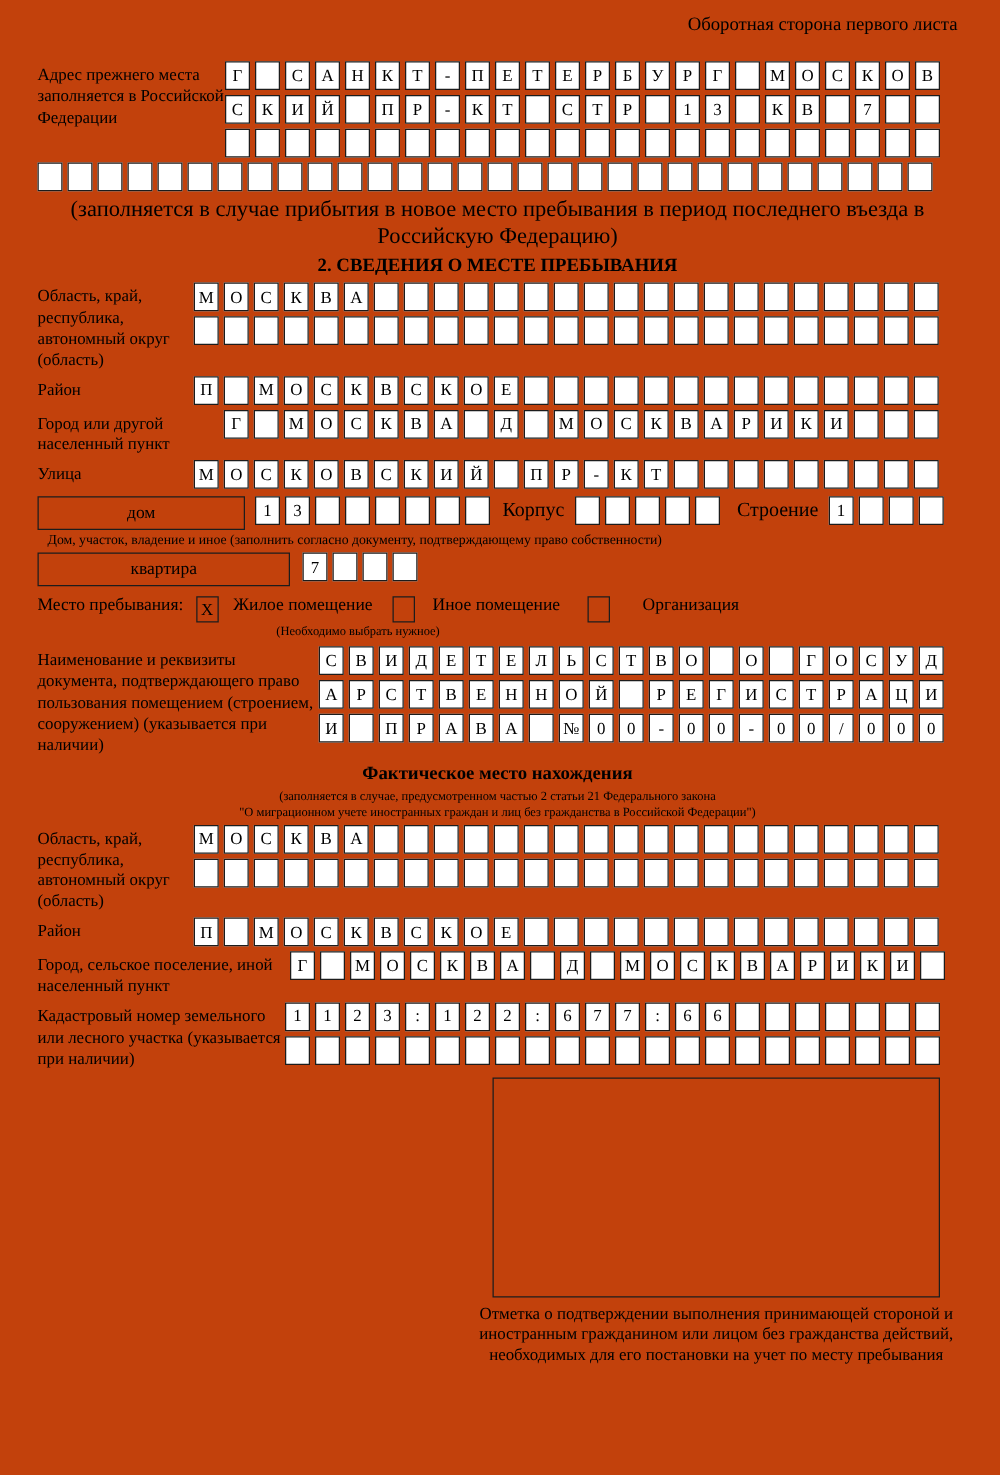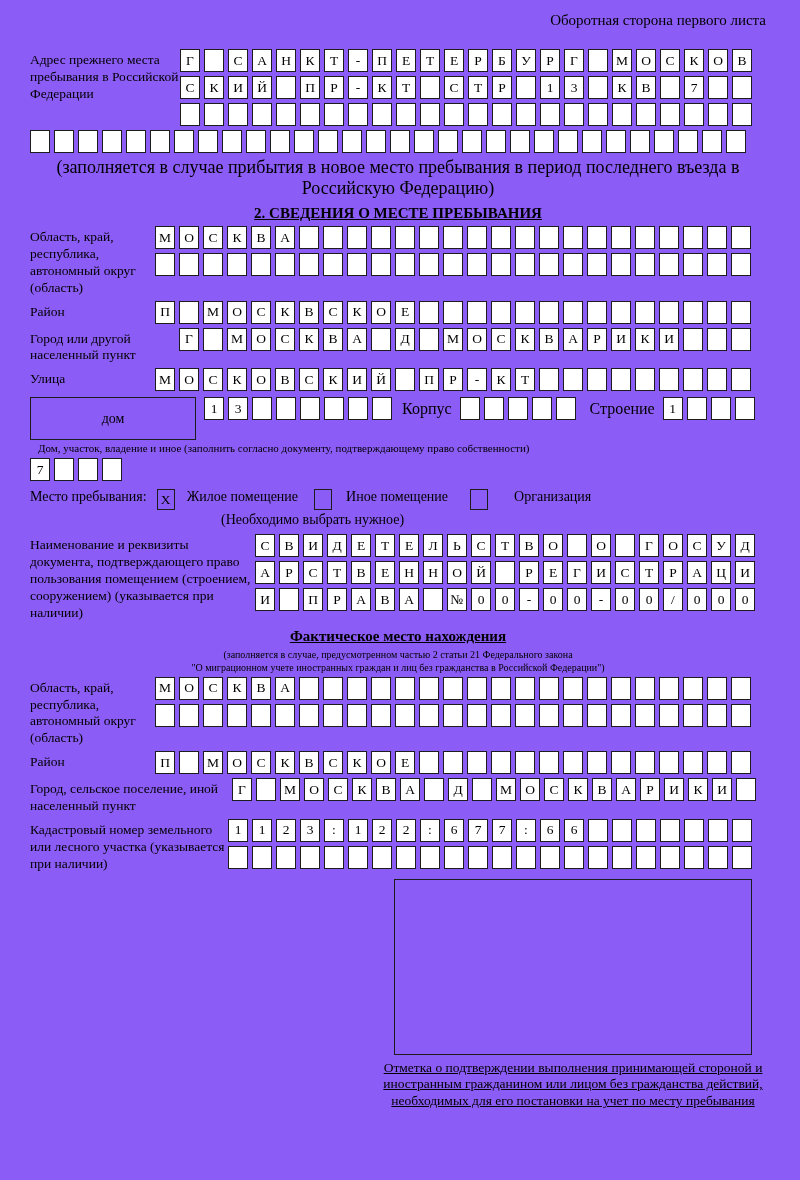--- a/index.html
+++ b/index.html
@@ -1,70 +1,70 @@
 <!DOCTYPE html>
 <html><head>
 <meta charset="utf-8">
 <style>
   html,body { margin:0; padding:0; background:#ffffff; }
   .page {
-    position:relative; width:800px; height:1180px; background:#8b5cf6; color:#000;
+    position:relative; width:800px; height:1180px; background:#c2410c; color:#000;
     font-family:"Liberation Serif","DejaVu Serif",serif; overflow:hidden;
     box-sizing:border-box; padding:12px 34px 0 30px;
   }
   .hdr { text-align:right; font-size:15px; margin-bottom:20px; }
   .frow { display:flex; align-items:flex-start; margin-top:4px; }
   .flabel { flex:none; font-size:13.5px; line-height:1.25; padding-top:3px; }
   .w150 { width:150px; } .w125 { width:125px; } .w149 { width:149px; }
   .w202 { width:202px; } .w198 { width:198px; } .w225 { width:225px; }
   .gridstack { display:flex; flex-direction:column; gap:4px; }
   .grid { display:flex; gap:4px; flex:none; }
   .bx {
     box-sizing:border-box; flex:none; width:20px; height:23px;
     border:1.6px solid #1c1c1c; display:inline-flex; align-items:center;
     justify-content:center; font-size:13.5px; background:#fff;
   }
   .note { text-align:center; font-size:18px; margin-top:4px; }
-  .title { text-align:center; font-size:15px; font-weight:bold; margin-top:6px;text-decoration:underline; }
+  .title { text-align:center; font-size:15px; font-weight:bold; margin-top:6px; }
   .caption { font-size:11px; margin-top:2px; padding-left:8px; }
   .domrow { display:flex; align-items:flex-start; margin-top:6px; }
   .longbox {
-    box-sizing:border-box; height:43px; border:1.6px solid #1c1c1c;
+    box-sizing:border-box; height:27px; border:1.6px solid #1c1c1c;
     display:flex; align-items:center; justify-content:center; font-size:14px; flex:none;
   }
   .lb166 { width:166px; margin-right:8px; }
   .lb202 { width:202px; margin-right:10px; }
   .inlbl { font-size:16px; padding-top:3px; flex:none; }
   .mestorow { display:flex; align-items:flex-start; margin-top:8px; font-size:14px; }
   .cb {
     box-sizing:border-box; width:18px; height:21px; border:1.6px solid #1c1c1c;
     display:inline-flex; align-items:center; justify-content:center;
     font-size:13.5px; flex:none;
   }
-  .vybrat { font-size:14px; margin-left:191px; margin-top:2px; }
+  .vybrat { font-size:10px; margin-left:191px; margin-top:2px; }
   .factnote { text-align:center; font-size:10px; margin-top:2px; }
   .stampbox {
     box-sizing:border-box; width:358px; height:176px; border:1.8px solid #1c1c1c;
     margin-left:364px; margin-top:6px;
   }
   .stampcap {
     width:430px; margin-left:328px; margin-top:5px; text-align:center;
     font-size:13.5px; line-height:1.25; font-weight:bold;
   }
-  .stampcap.normal { font-weight:normal;text-decoration:underline; }
+  .stampcap.normal { font-weight:normal; }
 </style>
 </head>
 <body>
 
 <div class="page">
 
   <div class="hdr">Оборотная сторона первого листа</div>
 
   <div class="frow">
-    <div class="flabel w150">Адрес прежнего места пребывания в Российской Федерации</div>
+    <div class="flabel w150">Адрес прежнего места заполняется в Российской Федерации</div>
     <div class="gridstack">
       <div class="grid">
           <span class="bx">Г</span>
           <span class="bx"></span>
           <span class="bx">С</span>
           <span class="bx">А</span>
           <span class="bx">Н</span>
           <span class="bx">К</span>
           <span class="bx">Т</span>
           <span class="bx">-</span>
@@ -355,20 +355,23 @@
     <div class="grid">
         <span class="bx">1</span>
         <span class="bx"></span>
         <span class="bx"></span>
         <span class="bx"></span>
       </div>
   </div>
   <div class="caption">Дом, участок, владение и иное (заполнить согласно документу, подтверждающему право собственности)</div>
 
   <div class="domrow" style="margin-top:4px;">
+    <div class="longbox lb202">
+      <span>квартира</span>
+    </div>
     <div class="grid">
         <span class="bx">7</span>
         <span class="bx"></span>
         <span class="bx"></span>
         <span class="bx"></span>
       </div>
   </div>
 
   <div class="mestorow">
     <span style="margin-right:10px;">Место пребывания:</span>

